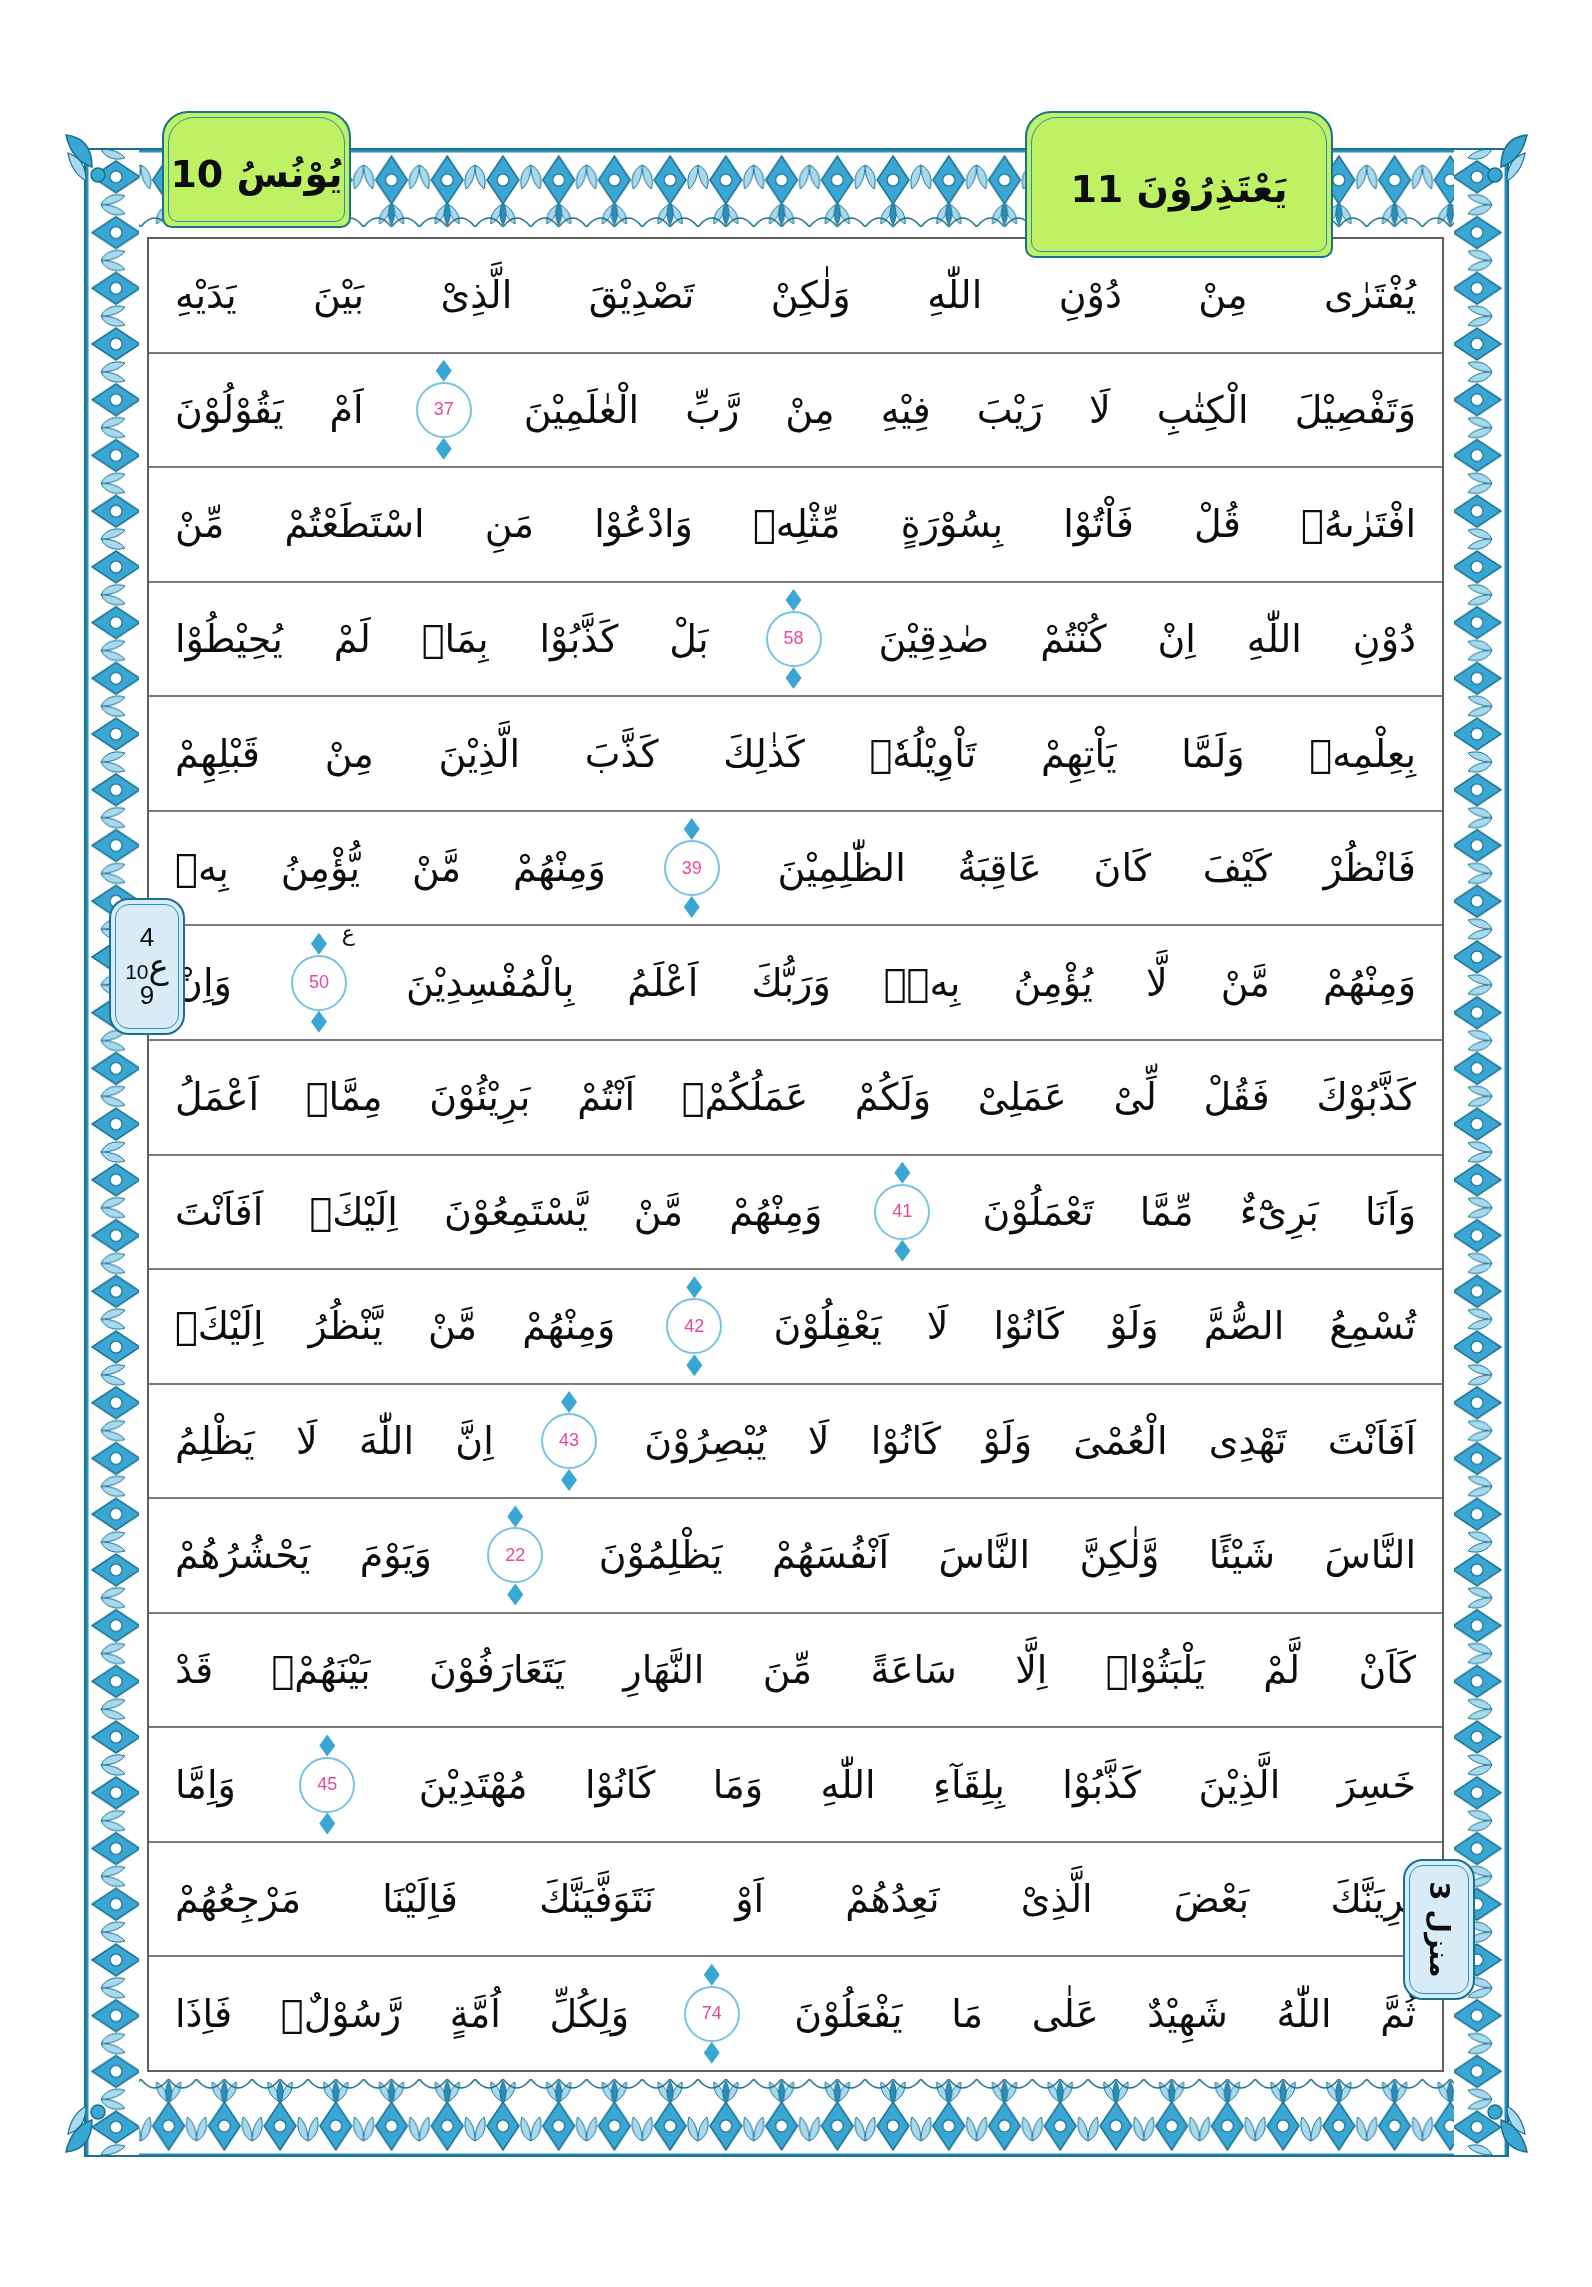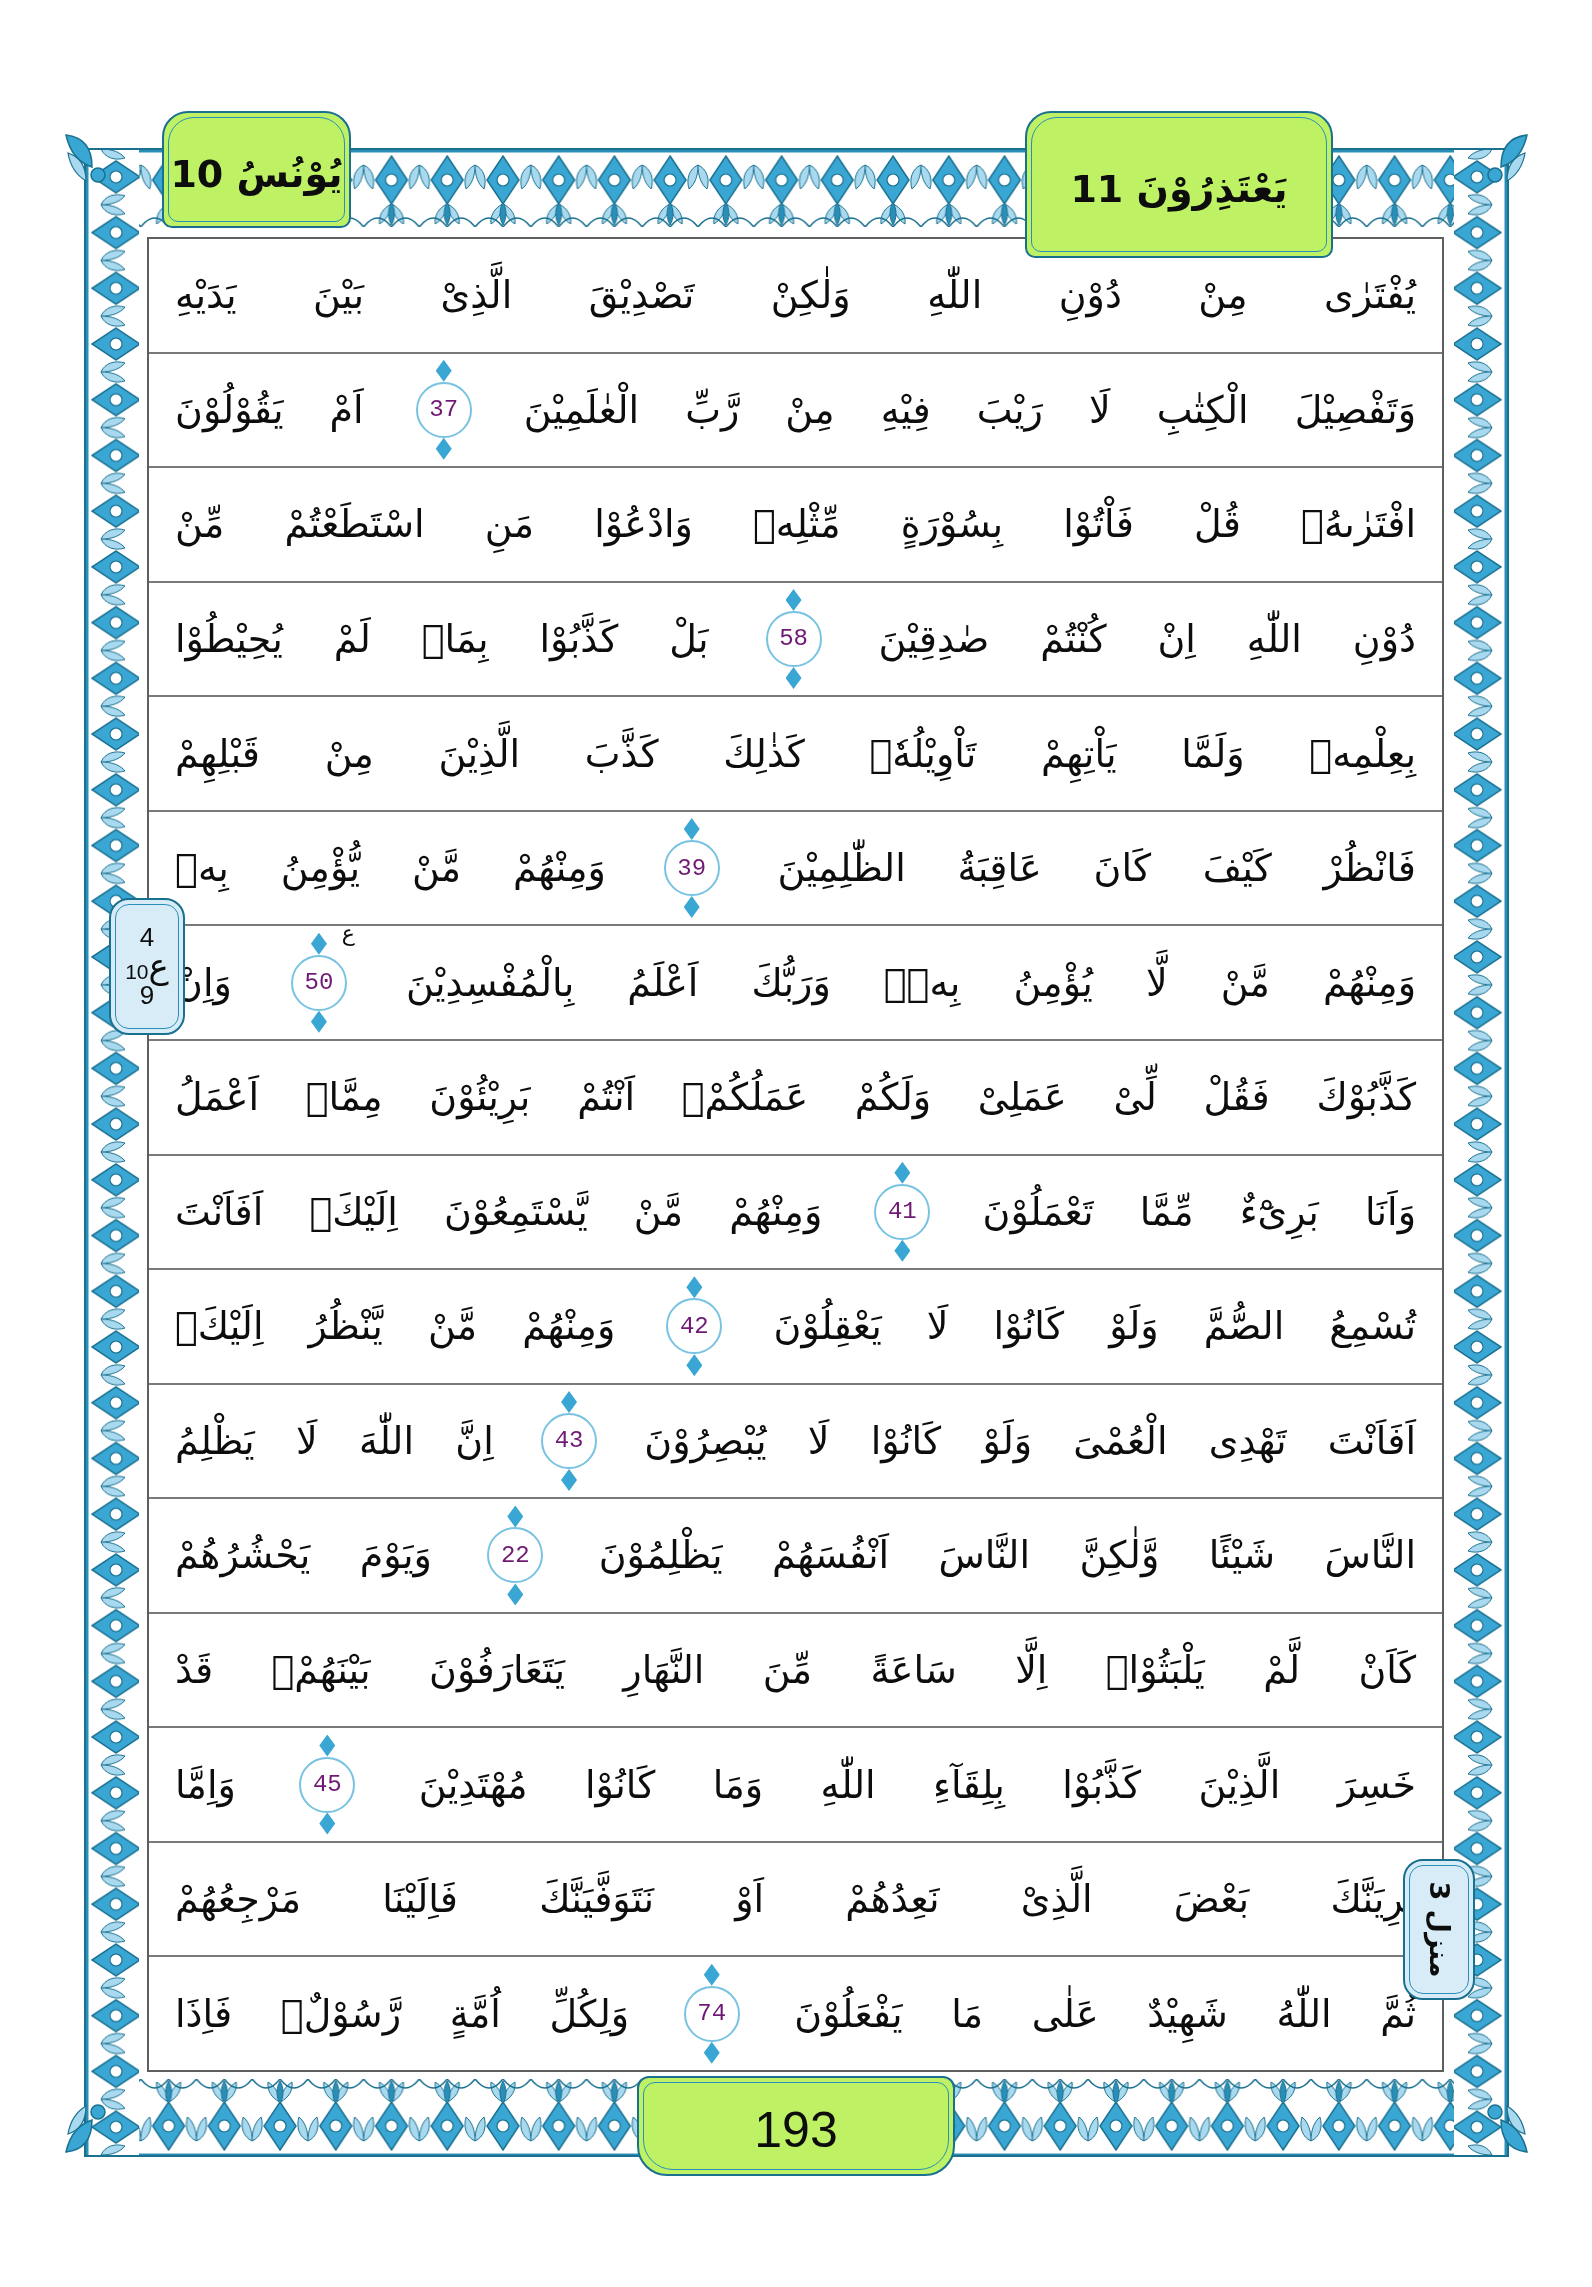--- a/index.html
+++ b/index.html
@@ -72,22 +72,22 @@
   .quran-line{flex:1 1 0;display:flex;direction:rtl;align-items:center;
     justify-content:space-between;padding:0 26px;border-bottom:2px solid var(--rule);
     font-size:38px;white-space:nowrap;overflow:visible;}
   .quran-line:last-child{border-bottom:none;}
   .word{line-height:1;}
 
   
   .verse-marker{flex:0 0 auto;width:56px;height:56px;border:2.5px solid #79c3e2;
     border-radius:50%;background:#fff;display:flex;align-items:center;justify-content:center;
     position:relative;margin:0 6px;}
-  .verse-marker .vnum{font-size:24px;font-family:Liberation Mono, monospace;
-    direction:ltr;color:#701a75;}
+  .verse-marker .vnum{font-size:18px;font-family:Liberation Sans, sans-serif;
+    direction:ltr;color:#ec4899;}
   .verse-marker::before,.verse-marker::after{content:"";position:absolute;left:50%;
     width:16px;height:22px;background:var(--blue-main);
     clip-path:polygon(50% 0,100% 50%,50% 100%,0 50%);transform:translateX(-50%);}
   .verse-marker::before{top:-24px;}
   .verse-marker::after{bottom:-24px;}
   .verse-marker .sup{position:absolute;top:-36px;right:-10px;font-size:22px;}
 </style>
 </head>
 <body>
 
@@ -438,19 +438,15 @@
         <span class="verse-marker">
           <span class="vnum">74</span>
         </span>
         <span class="word">وَلِكُلِّ</span>
         <span class="word">اُمَّةٍ</span>
         <span class="word">رَّسُوْلٌۖ</span>
         <span class="word">فَاِذَا</span>
       </div>
     </div>
 
-  <div class="cartouche" id="pageno-cartouche">
-    <div class="inner"></div>
-    <div class="label">193</div>
-  </div>
 
 </div>
 
 
 </body></html>

